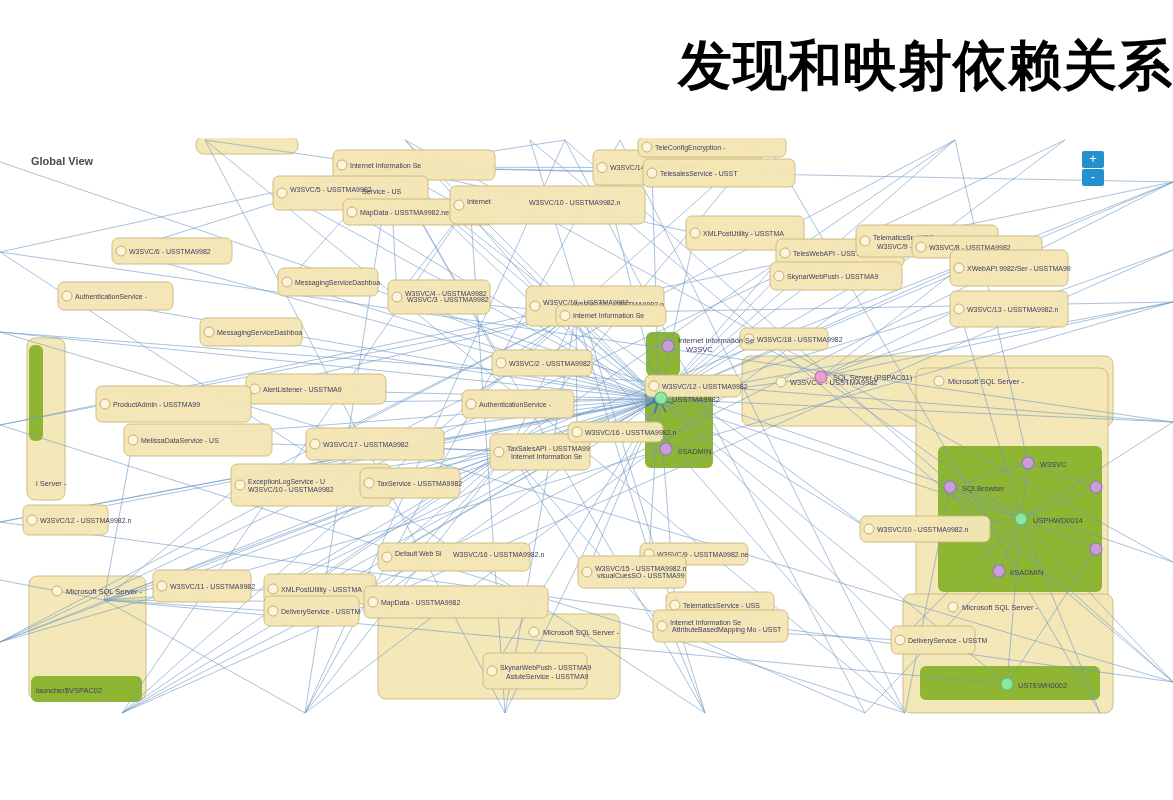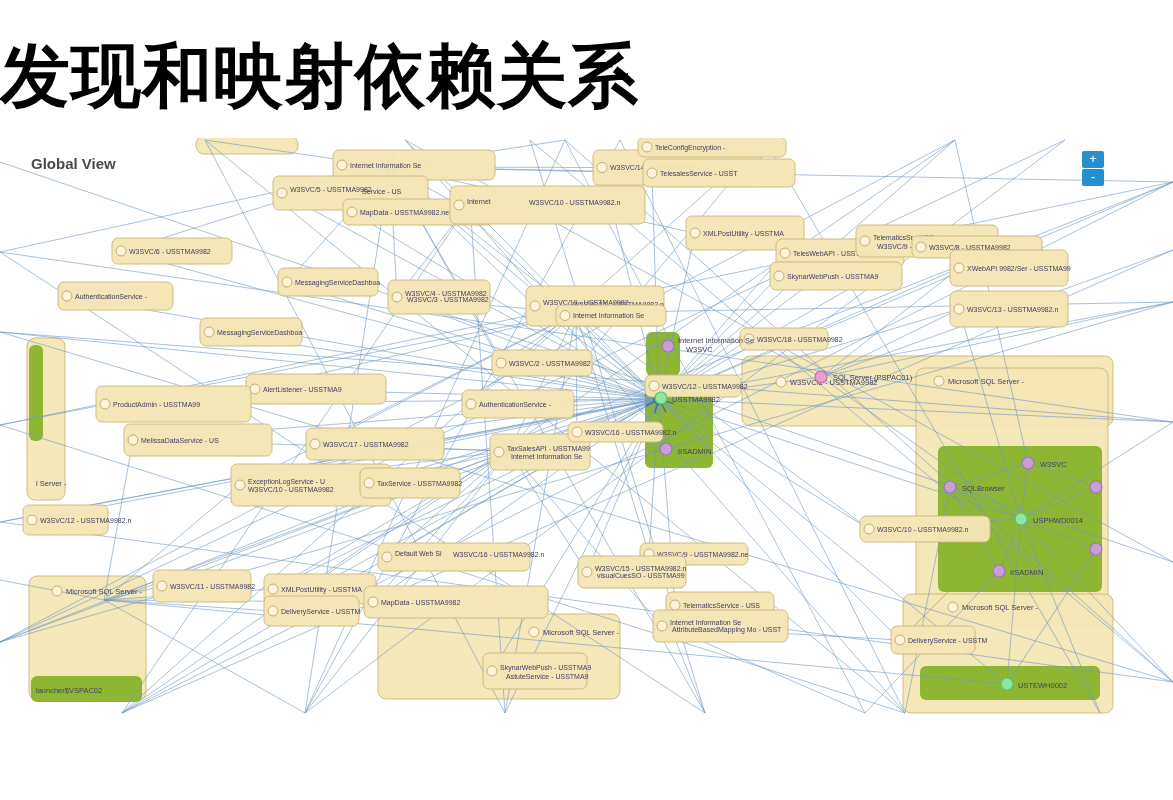--- a/index.html
+++ b/index.html
@@ -1,20 +1,20 @@
 <!DOCTYPE html>
 <html><head>
 <meta charset="utf-8">
 <style>
   html,body{margin:0;padding:0;background:#fff;}
   body{width:1173px;height:800px;position:relative;overflow:hidden;
        font-family:"Liberation Sans",sans-serif;}
-  .page-title{position:absolute;top:30px;left:0;width:100%;text-align:left;
-       font-size:70px;font-weight:800;color:#000;letter-spacing:1px;}
-  .view-label{position:absolute;left:31px;top:155px;font-size:15px;font-weight:bold;color:#4a4a4a;}
+  .page-title{position:absolute;top:30px;left:0;width:100%;text-align:right;
+       font-size:54px;font-weight:800;color:#000;letter-spacing:1px;}
+  .view-label{position:absolute;left:31px;top:155px;font-size:11px;font-weight:bold;color:#4a4a4a;}
   .zoom-ctrl{position:absolute;left:1082px;top:151px;display:flex;flex-direction:column;gap:1px;z-index:5;}
   .zoom-btn{width:22px;height:17px;background:#2490d0;color:#fff;font-size:13px;line-height:16px;
        text-align:center;border-radius:2px;cursor:pointer;user-select:none;}
   svg{position:absolute;left:0;top:0;}
   svg text{font-family:"Liberation Sans",sans-serif;}
 </style>
 </head>
 <body>
 
 <div class="page-title">发现和映射依赖关系</div>

